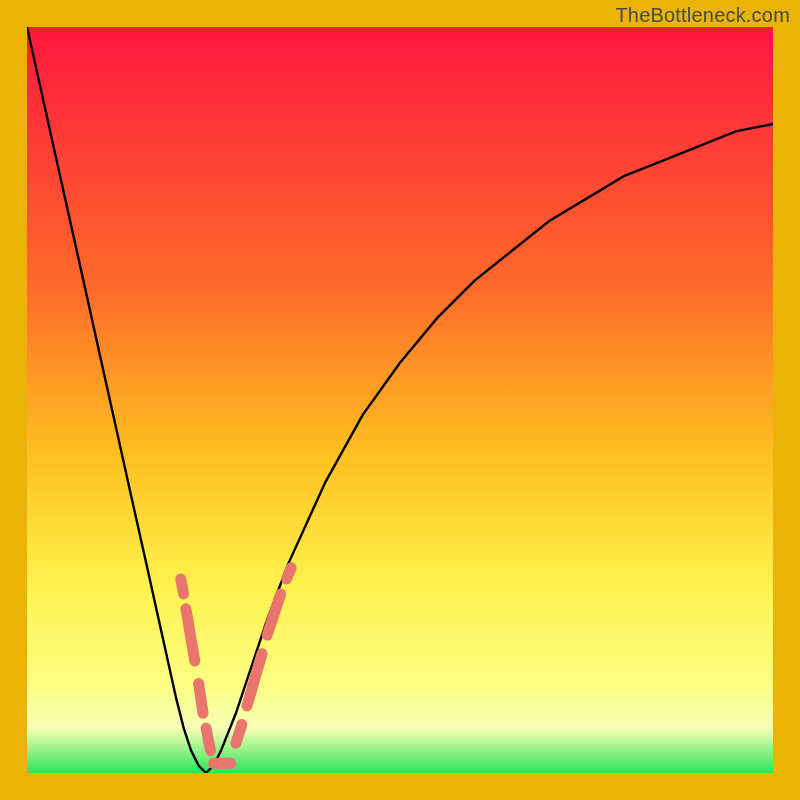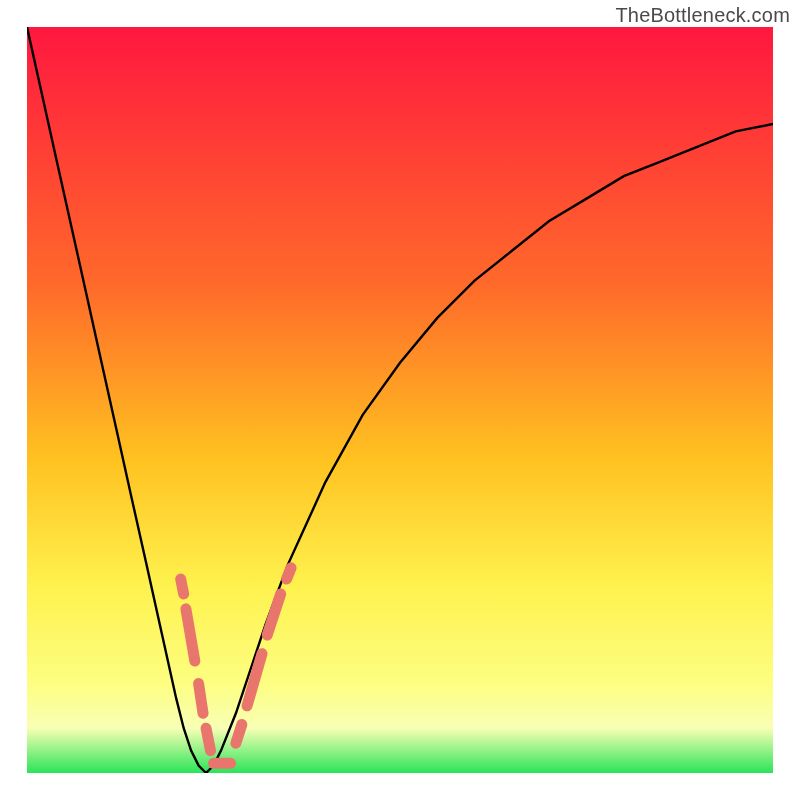--- a/index.html
+++ b/index.html
@@ -10,21 +10,21 @@
     overflow: hidden;
     background: #000;
     font-family: Arial, Helvetica, sans-serif;
   }
   .frame {
     position: absolute;
     left: 0;
     top: 0;
     width: 800px;
     height: 800px;
-    background: #ffffff;
+    background: #eab308;
   }
   .plot {
     position: absolute;
     left: 27px;
     top: 27px;
     width: 746px;
     height: 746px;
     overflow: hidden;
   }
   .watermark {

